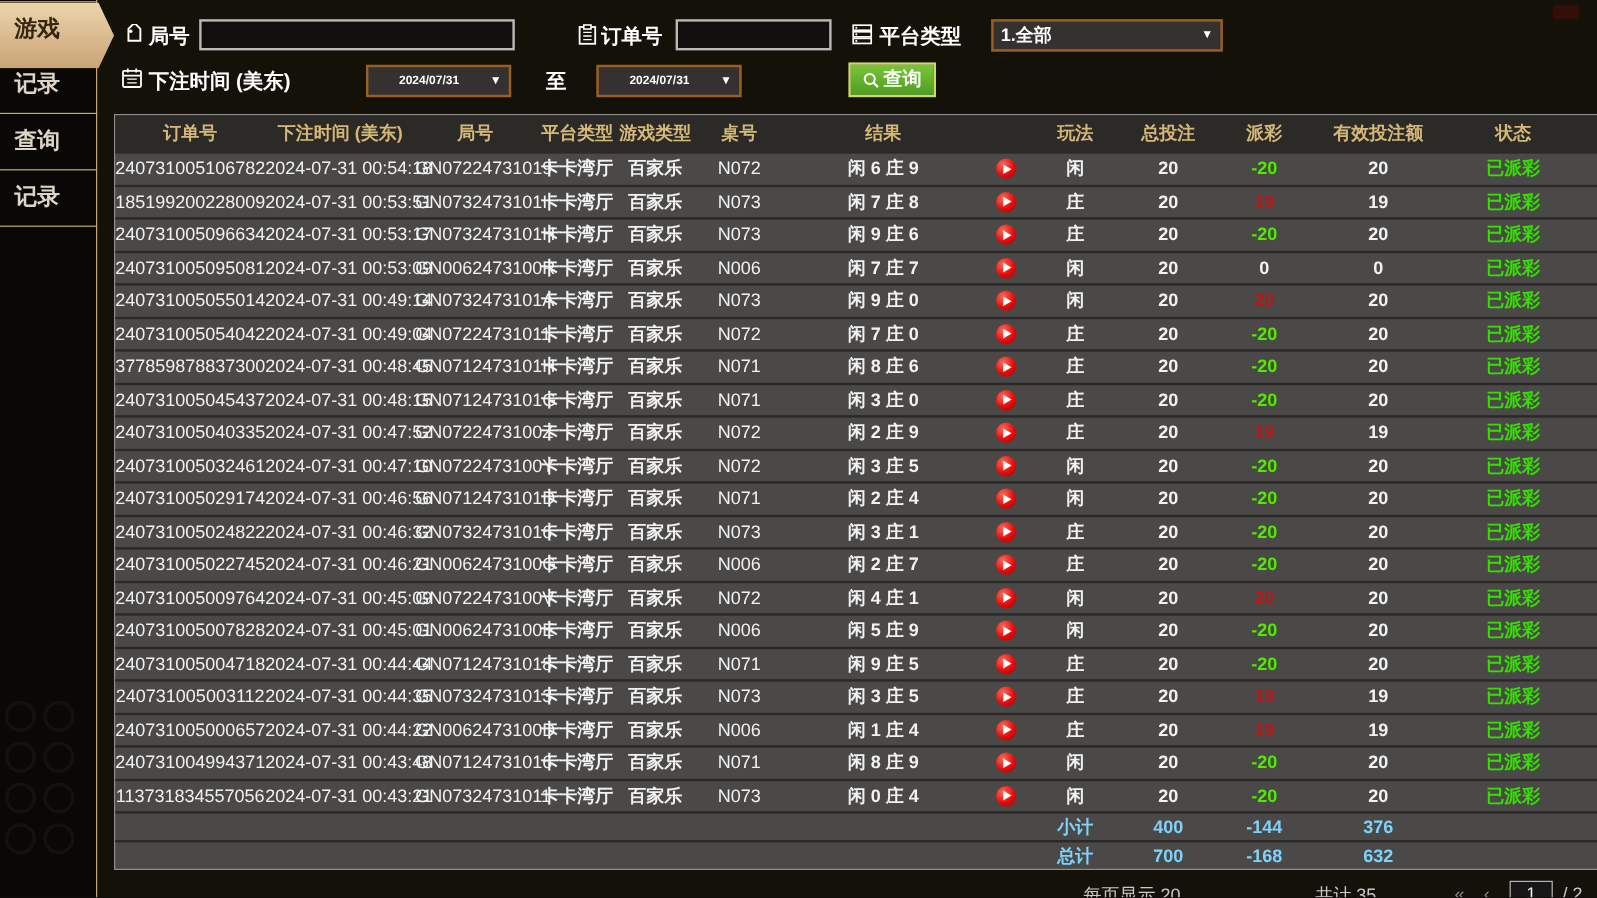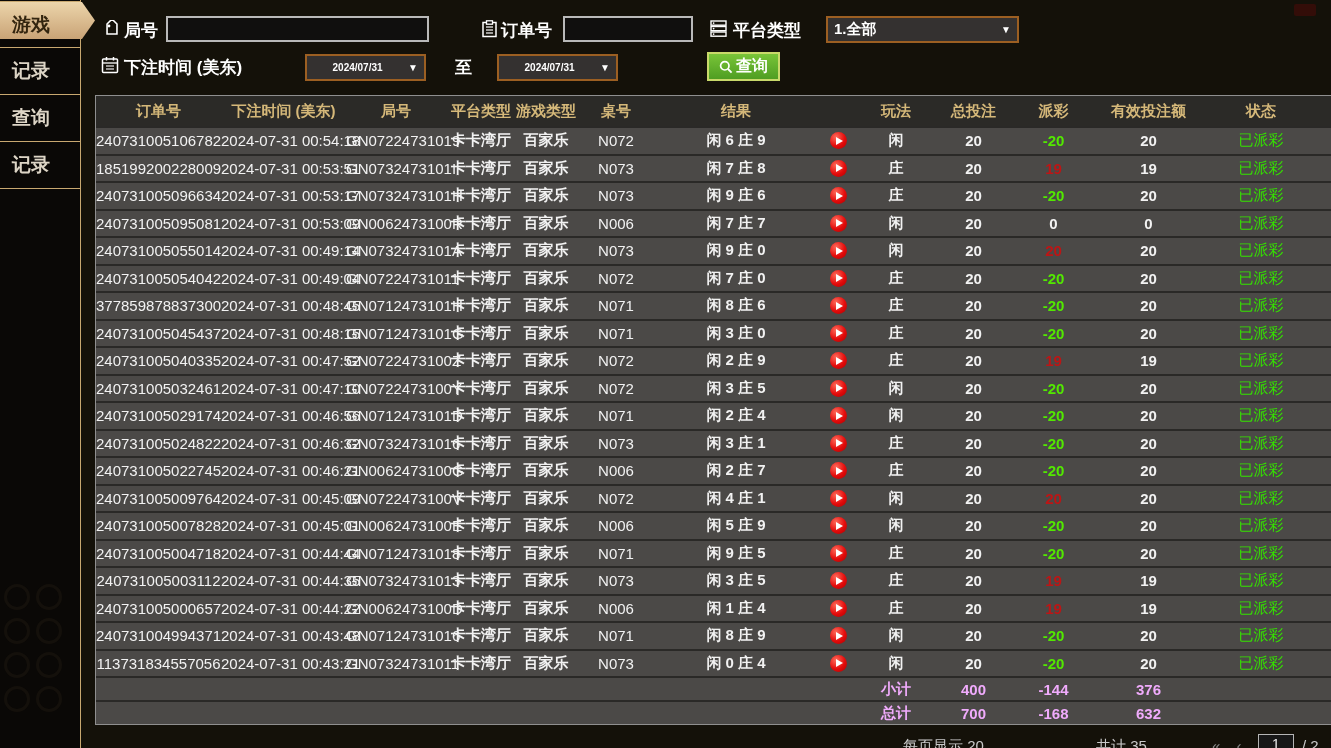--- a/index.html
+++ b/index.html
@@ -5,21 +5,21 @@
   html,body{margin:0;padding:0;background:#000;}
   *{box-sizing:border-box;font-family:"Liberation Sans","DejaVu Sans",sans-serif;}
   .screen{position:relative;width:1331px;height:748px;background:#141109;overflow:hidden;}
 
   
   .sidebar{position:absolute;left:0;top:0;width:81px;height:748px;background:#0a0806;}
   .side-vline{position:absolute;left:80px;top:0;width:1px;height:748px;background:#c8a870;}
   .side-hline{position:absolute;left:0;width:81px;height:1px;background:#c8a870;}
   .tab{position:absolute;left:0;width:81px;height:46px;line-height:46px;color:#ddd5c6;
        font-size:19px;font-weight:700;text-align:right;padding-right:31px;cursor:pointer;white-space:nowrap;}
-  .tab.active{width:95px;height:37px;line-height:45px;padding-right:45px;color:#33250f;z-index:3;
+  .tab.active{width:95px;height:55px;line-height:45px;padding-right:45px;color:#33250f;z-index:3;
        background:linear-gradient(180deg,#ecd5ab,#c9a376);
        clip-path:polygon(0 0,calc(100% - 13px) 0,100% 50%,calc(100% - 13px) 100%,0 100%);}
   .wm{position:absolute;width:26px;height:26px;border:3px solid #211a12;border-radius:50%;opacity:.45;}
 
   
   .flabel{position:absolute;color:#fff;font-size:17px;font-weight:700;white-space:nowrap;}
   .ficon{position:absolute;}
   .txt-input{position:absolute;height:26px;background:#100f0e;border:2px solid #b9b9b9;
        color:#fff;font-size:15px;padding:0 6px;outline:none;}
   .sel{position:absolute;height:27px;background:#343130;border:2px solid #9c5f22;color:#fff;
@@ -37,28 +37,28 @@
   .grid-row{display:grid;grid-template-columns:125px 125px 100px 70px 60px 80px 160px 45px 70px 85px 75px 115px 110px 75px;align-items:center;}
   .thead{height:30px;background:#2b2a27;}
   .hcell{color:#d5b879;font-size:15px;font-weight:700;text-align:center;white-space:nowrap;overflow:hidden;}
   .trow{height:27.5px;border-top:2px solid #2a2927;cursor:default;}
   .tcell{color:#f2f2f2;font-size:15px;text-align:center;white-space:nowrap;}
   .tcell.cn{font-weight:600;}
   .tcell.num{font-weight:700;}
   .tcell.pos{color:#bd1515;}
   .tcell.neg{color:#52e800;}
   .tcell.zero{color:#f2f2f2;}
-  .tcell.status{color:#35e000;font-weight:400;}
+  .tcell.status{color:#35e000;font-weight:700;}
   .playwrap{display:flex;justify-content:center;}
   .play-btn{position:relative;width:17px;height:17px;border-radius:50%;cursor:pointer;
        background:radial-gradient(circle at 35% 30%,#ff6a5a,#e30b0b 55%,#a90000);}
   .play-btn::after{content:'';position:absolute;left:6px;top:4.5px;border-left:7px solid #fff;
        border-top:4px solid transparent;border-bottom:4px solid transparent;}
   .srow{height:24px;border-top:2px solid #2a2927;}
-  .scell{color:#f0abfc;font-size:15px;font-weight:700;text-align:center;white-space:nowrap;}
+  .scell{color:#7dd3fc;font-size:15px;font-weight:700;text-align:center;white-space:nowrap;}
 
   
   .foot-txt{position:absolute;top:737px;color:#c9c9c9;font-size:15px;white-space:nowrap;}
   .pager-box{position:absolute;left:1258px;top:734px;width:36px;height:20px;border:1px solid #b5b5b5;
        background:#171717;color:#eee;font-size:14px;text-align:center;line-height:18px;cursor:pointer;}
   .pager-arrows{position:absolute;left:1212px;top:737px;color:#8a8a8a;font-size:15px;letter-spacing:6px;cursor:pointer;}
   svg{display:block;}
 </style>
 </head>
 <body>

